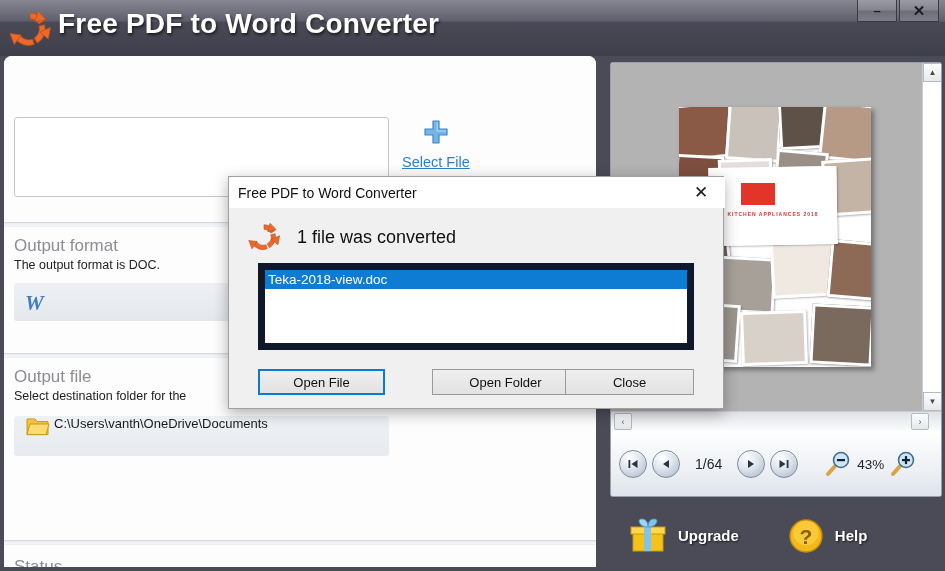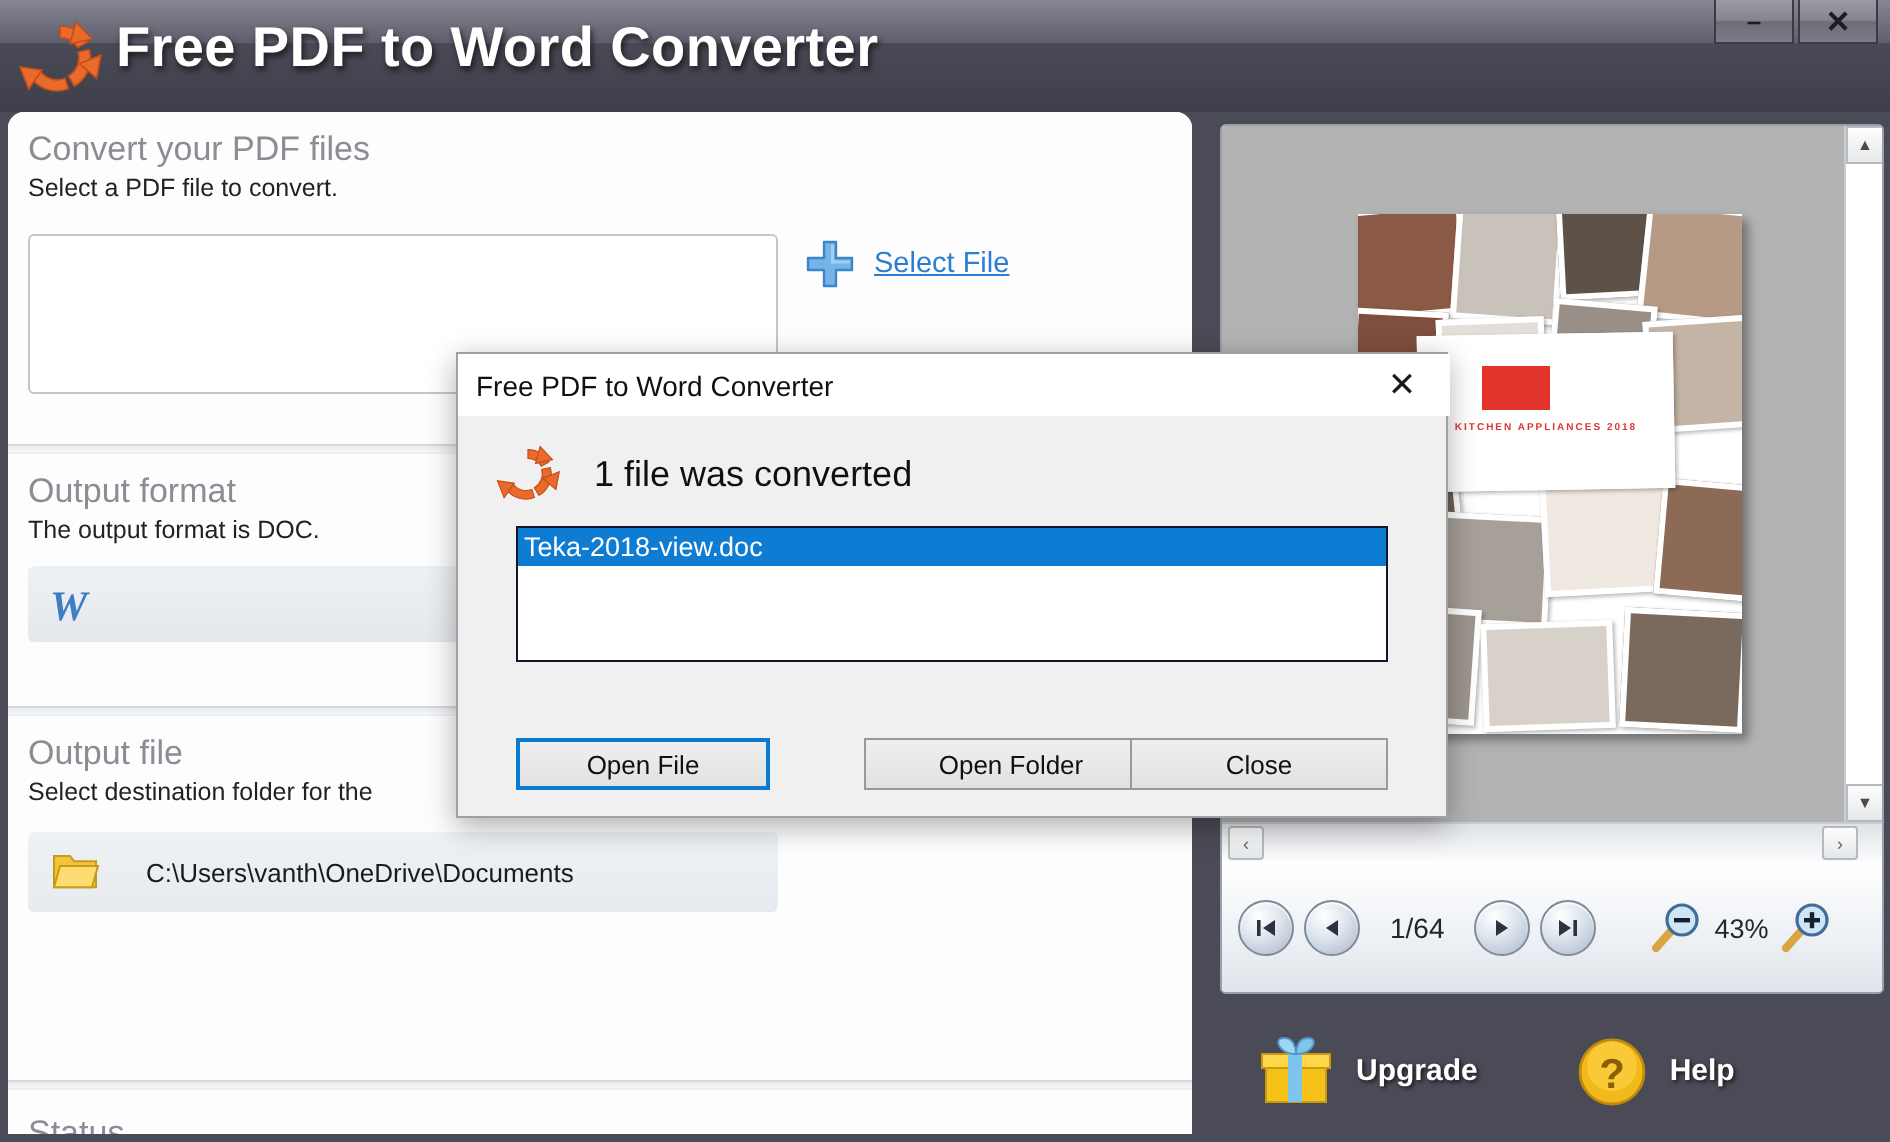--- a/index.html
+++ b/index.html
@@ -62,41 +62,41 @@
     border-top: 1px solid #d4d9de; border-bottom: 1px solid #eef1f3;
   }
 
   
   #sec-convert { top: 0; height: 166px; }
   #filebox {
     position: absolute; left: 10px; top: 61px; width: 375px; height: 80px;
     background: #fff; border: 1px solid #c3c7cc; border-radius: 3px;
   }
   #selectfile-row {
-    position: absolute; left: 398px; top: 63px; display: flex; align-items: center; gap: 9px;
+    position: absolute; left: 398px; top: 63px; display: flex; align-items: center; gap: 9px; flex-direction: column;
   }
   .linktext {
     font-size: 14.5px; color: #2a7fd4; text-decoration: underline; white-space: nowrap;
   }
 
   
   #sec-format { top: 171px; height: 126px; }
   #formatbar {
     position: absolute; left: 10px; top: 56px; width: 572px; height: 38px;
     background: linear-gradient(to bottom,#eef1f4,#e4e8ec);
     border-radius: 3px; display: flex; align-items: center; padding-left: 10px; gap: 12px;
   }
   #formatbar .lbl { font-size: 14.5px; font-weight: bold; color: #111; white-space: nowrap; }
 
   
   #sec-outfile { top: 302px; height: 182px; }
   #folderbar {
     position: absolute; left: 10px; top: 58px; width: 375px; height: 40px;
     background: linear-gradient(to bottom,#eef1f4,#e7ebef);
-    border-radius: 3px; display: flex; align-items: center; padding-left: 12px; gap: 23px;
+    border-radius: 3px; display: flex; padding-left: 12px; gap: 4px;
   }
   #folderbar .path { font-size: 13px; color: #1a1a1a; white-space: nowrap; }
   #selectfolder-row {
     position: absolute; left: 398px; top: 64px; display: flex; align-items: center; gap: 9px;
   }
 
   
   #sec-status { top: 489px; height: 82px; background: #fdfdfd; }
   #statusTitle { position: absolute; left: 10px; top: 12px; font-size: 17px; color: #8c8c94; }
 
@@ -185,22 +185,22 @@
   #dlg-close {
     position: absolute; right: 0; top: 0; width: 44px; height: 31px;
     display: flex; align-items: center; justify-content: center;
     font-size: 17px; color: #1a1a1a; font-weight: 300;
   }
   #dlg-msgrow {
     position: absolute; left: 18px; top: 44px; display: flex; align-items: center; gap: 16px;
   }
   #dlg-msg { font-size: 18px; color: #101010; white-space: nowrap; }
   #dlg-list {
-    position: absolute; left: 258px; top: 263px; width: 436px; height: 68px;
-    background: #ffffff; border: 1px solid #0f172a;
+    position: absolute; left: 258px; top: 263px; width: 436px; height: 87px;
+    background: #ffffff; border: 7px solid #0f172a;
   }
   #dlg-list .row-sel {
     background: #0f7cd4; color: #ffffff; font-size: 13.5px;
     padding: 1px 3px; line-height: 17px; white-space: nowrap;
   }
   .dlgbtn {
     position: absolute; height: 26px;
     background: linear-gradient(to bottom,#efefef,#e2e2e2);
     border: 1px solid #9a9a9a;
     display: flex; align-items: center; justify-content: center;
@@ -251,24 +251,20 @@
       <span>–</span>
     </div>
     <div class="winbtn" id="btn-close">
       <span>✕</span>
     </div>
   </div>
 
   <div id="leftpanel">
 
     <div class="sect" id="sec-convert">
-      <div class="sect-inner">
-        <div class="sect-title">Convert your PDF files</div>
-        <div class="sect-sub">Select a PDF file to convert.</div>
-      </div>
       <div id="filebox">
         <span></span>
       </div>
       <div id="selectfile-row">
         <svg width="26" height="26" viewBox="0 0 26 26">
           <path d="M10 2 h6 v8 h8 v6 h-8 v8 h-6 v-8 h-8 v-6 h8 z" fill="#74b4e8" stroke="#3d87c8" stroke-width="1.2" stroke-linejoin="round"></path>
           <path d="M11 3.2 h4 v8 h8 v1.6 h-9.5 v-9.6z" fill="#a9d3f2" opacity=".85"></path>
         </svg>
         <span class="linktext">Select File</span>
       </div>

